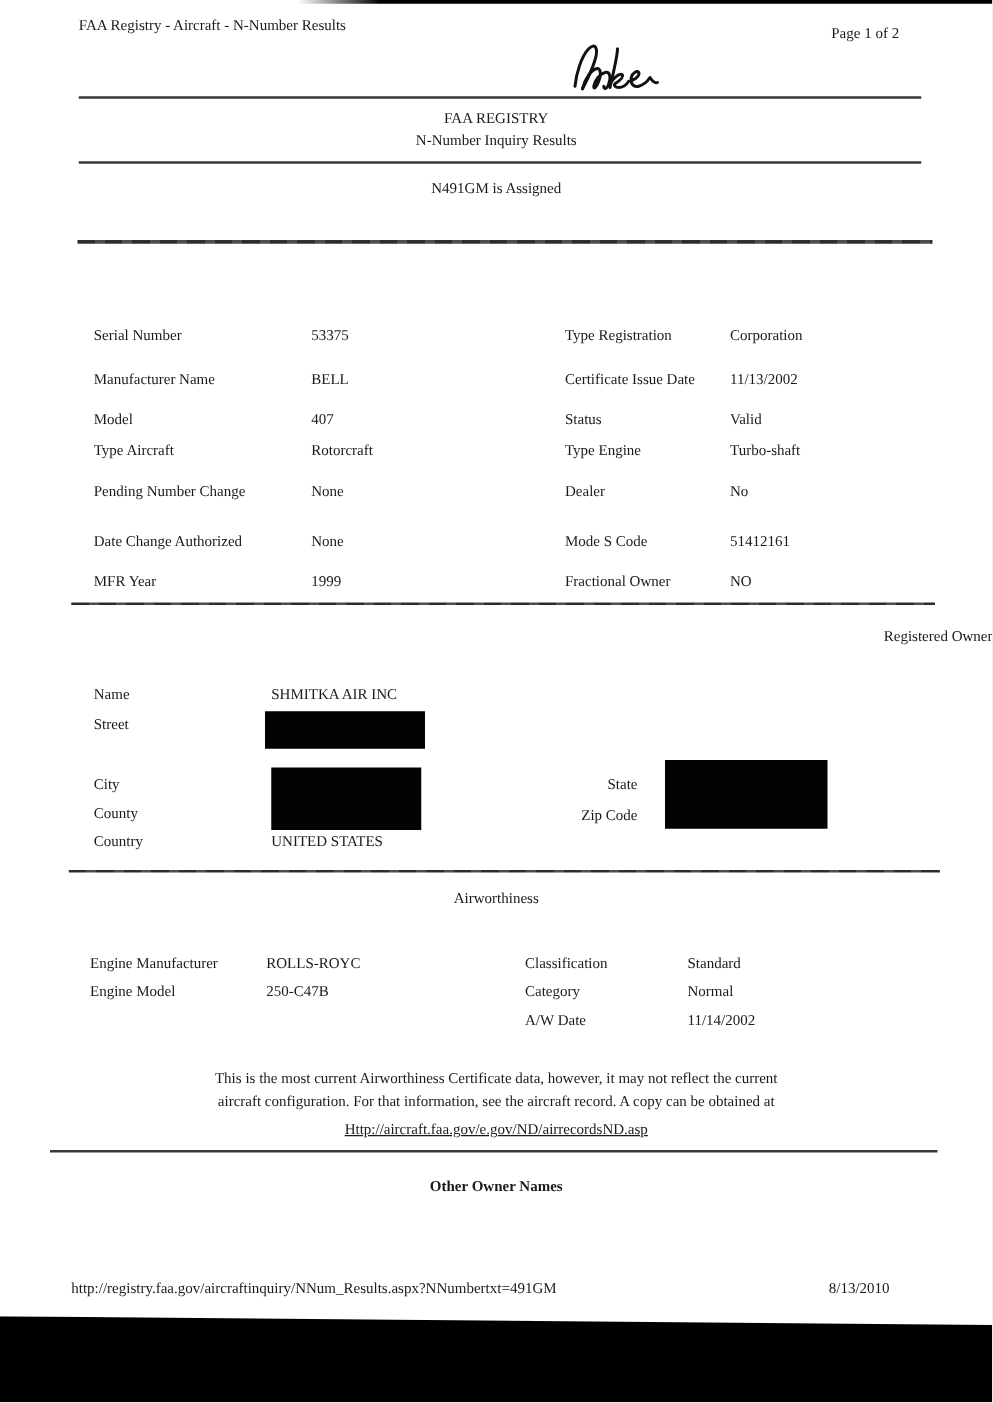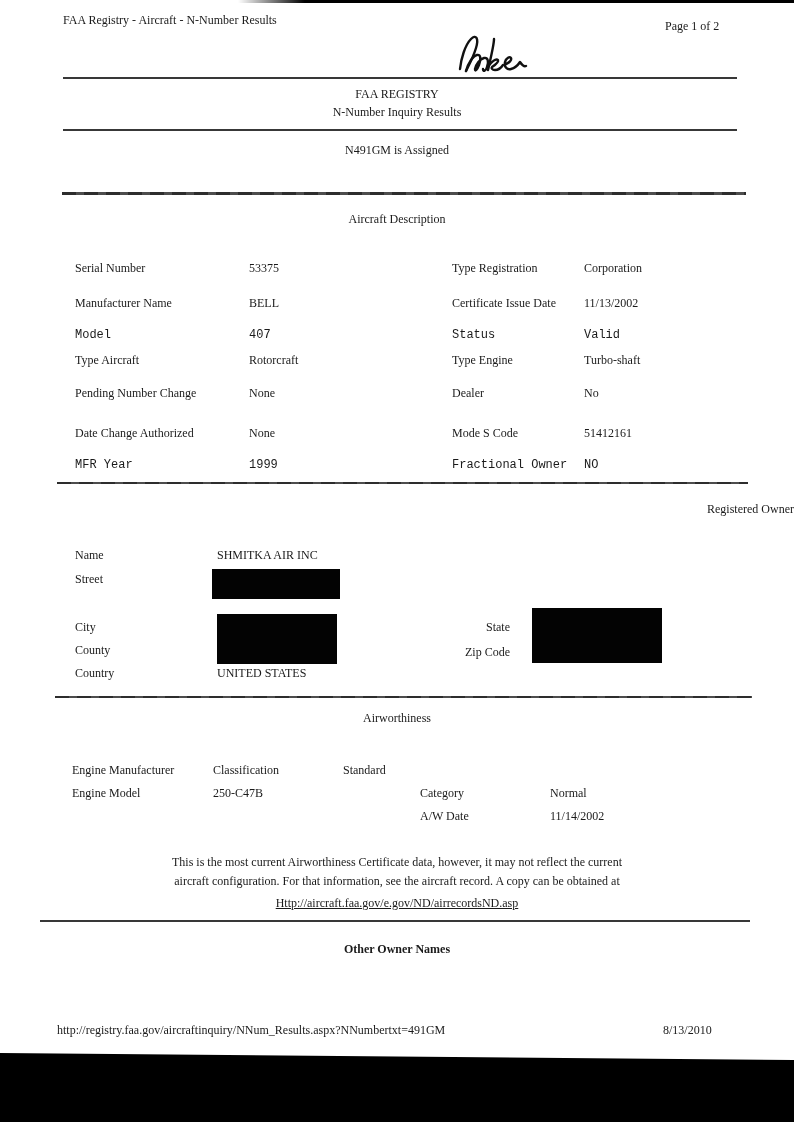--- a/index.html
+++ b/index.html
@@ -33,21 +33,21 @@
   .redaction { position: absolute; background: #030303; }
   
   .ftable { position: absolute; }
   .frow { display: flex; align-items: center; }
   .frow .c { line-height: 19px; }
   .ad-table { left: 75px; top: 252px; width: 665px; }
   .ad-table .l1 { width: 142px; }
   .ad-table .v1 { width: 203px; margin-left: 32px; }
   .ad-table .l2 { width: 132px; }
   .ad-table .v2 { flex: 1; }
-  .h32 { min-height: 32px; } .h39 { min-height: 39px; } .h24 { min-height: 24px; font-family: Liberation Mono, monospace; }
+  .h32 { min-height: 32px; } .h39 { min-height: 39px; } .h24 { min-height: 24px; }
   .h26 { min-height: 26px; } .h40 { min-height: 40px; } .h23 { min-height: 23px; }
   .aw-table { left: 72px; top: 759px; width: 668px; }
   .aw-table .l1 { width: 141px; }
   .aw-table .v1 { width: 207px; }
   .aw-table .l2 { width: 130px; }
   .aw-table .v2 { flex: 1; }
   .note-line { position: absolute; left: 0; right: 0; text-align: center; }
   .note-link { text-decoration: underline; color: #1a1a1a; cursor: pointer; }
   .bold { font-weight: bold; }
   .right-col-labels { text-align: right; }
@@ -76,21 +76,20 @@
 
   <div class="abs centered" style="top:87px;">FAA REGISTRY</div>
   <div class="abs centered" style="top:105px;">N-Number Inquiry Results</div>
 
   <div class="rule" style="left:63px; top:129px; width:674px; height:2px;"></div>
 
   <div class="abs centered" style="top:143px;">N491GM is Assigned</div>
 
   <div class="rule textured" style="left:62px; top:192px; width:684px; height:3px;"></div>
 
-  <div class="abs centered" style="top:212px;">Aircraft Description</div>
 
   <div class="ftable ad-table">
     <div class="frow h32">
       <div class="c l1">Serial Number</div>
       <div class="c v1">53375</div>
       <div class="c l2">Type Registration</div>
       <div class="c v2">Corporation</div>
     </div>
     <div class="frow h39">
       <div class="c l1">Manufacturer Name</div>
@@ -150,20 +149,21 @@
   <div class="abs right-col-labels" style="left:430px; top:645px; width:80px;">Zip Code</div>
   <div class="redaction" style="left:532px; top:608px; width:130px; height:55px;"></div>
 
   <div class="rule textured" style="left:55px; top:696px; width:697px; height:2px;"></div>
 
   <div class="abs centered" style="top:711px;">Airworthiness</div>
 
   <div class="ftable aw-table">
     <div class="frow h23">
       <div class="c l1">Engine Manufacturer</div>
+      <div class="c v1">ROLLS-ROYC</div>
       <div class="c l2">Classification</div>
       <div class="c v2">Standard</div>
     </div>
     <div class="frow h23">
       <div class="c l1">Engine Model</div>
       <div class="c v1">250-C47B</div>
       <div class="c l2">Category</div>
       <div class="c v2">Normal</div>
     </div>
     <div class="frow h23">

